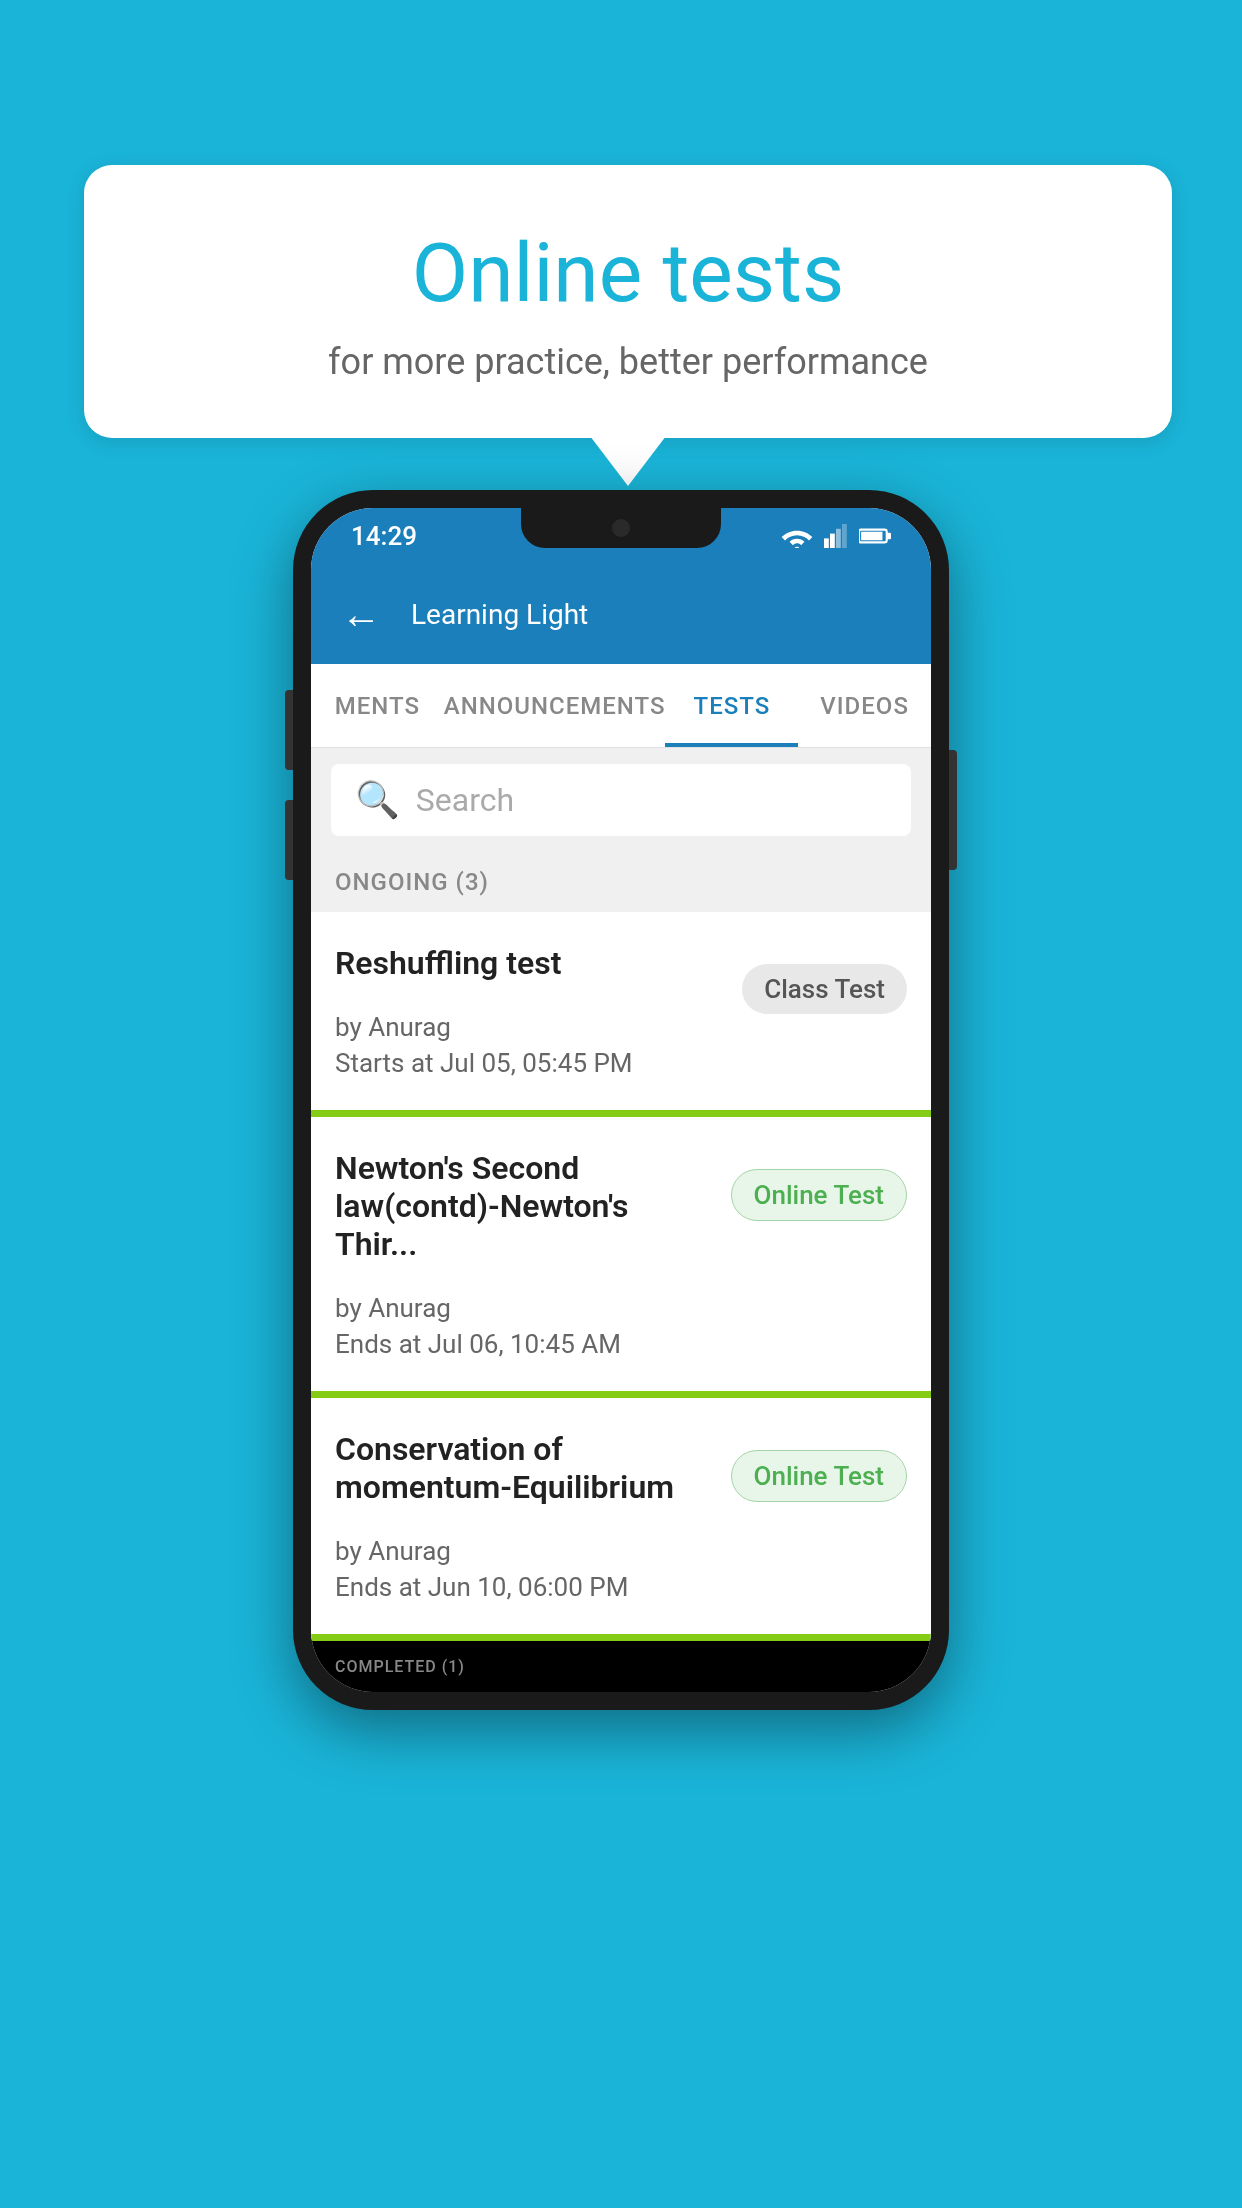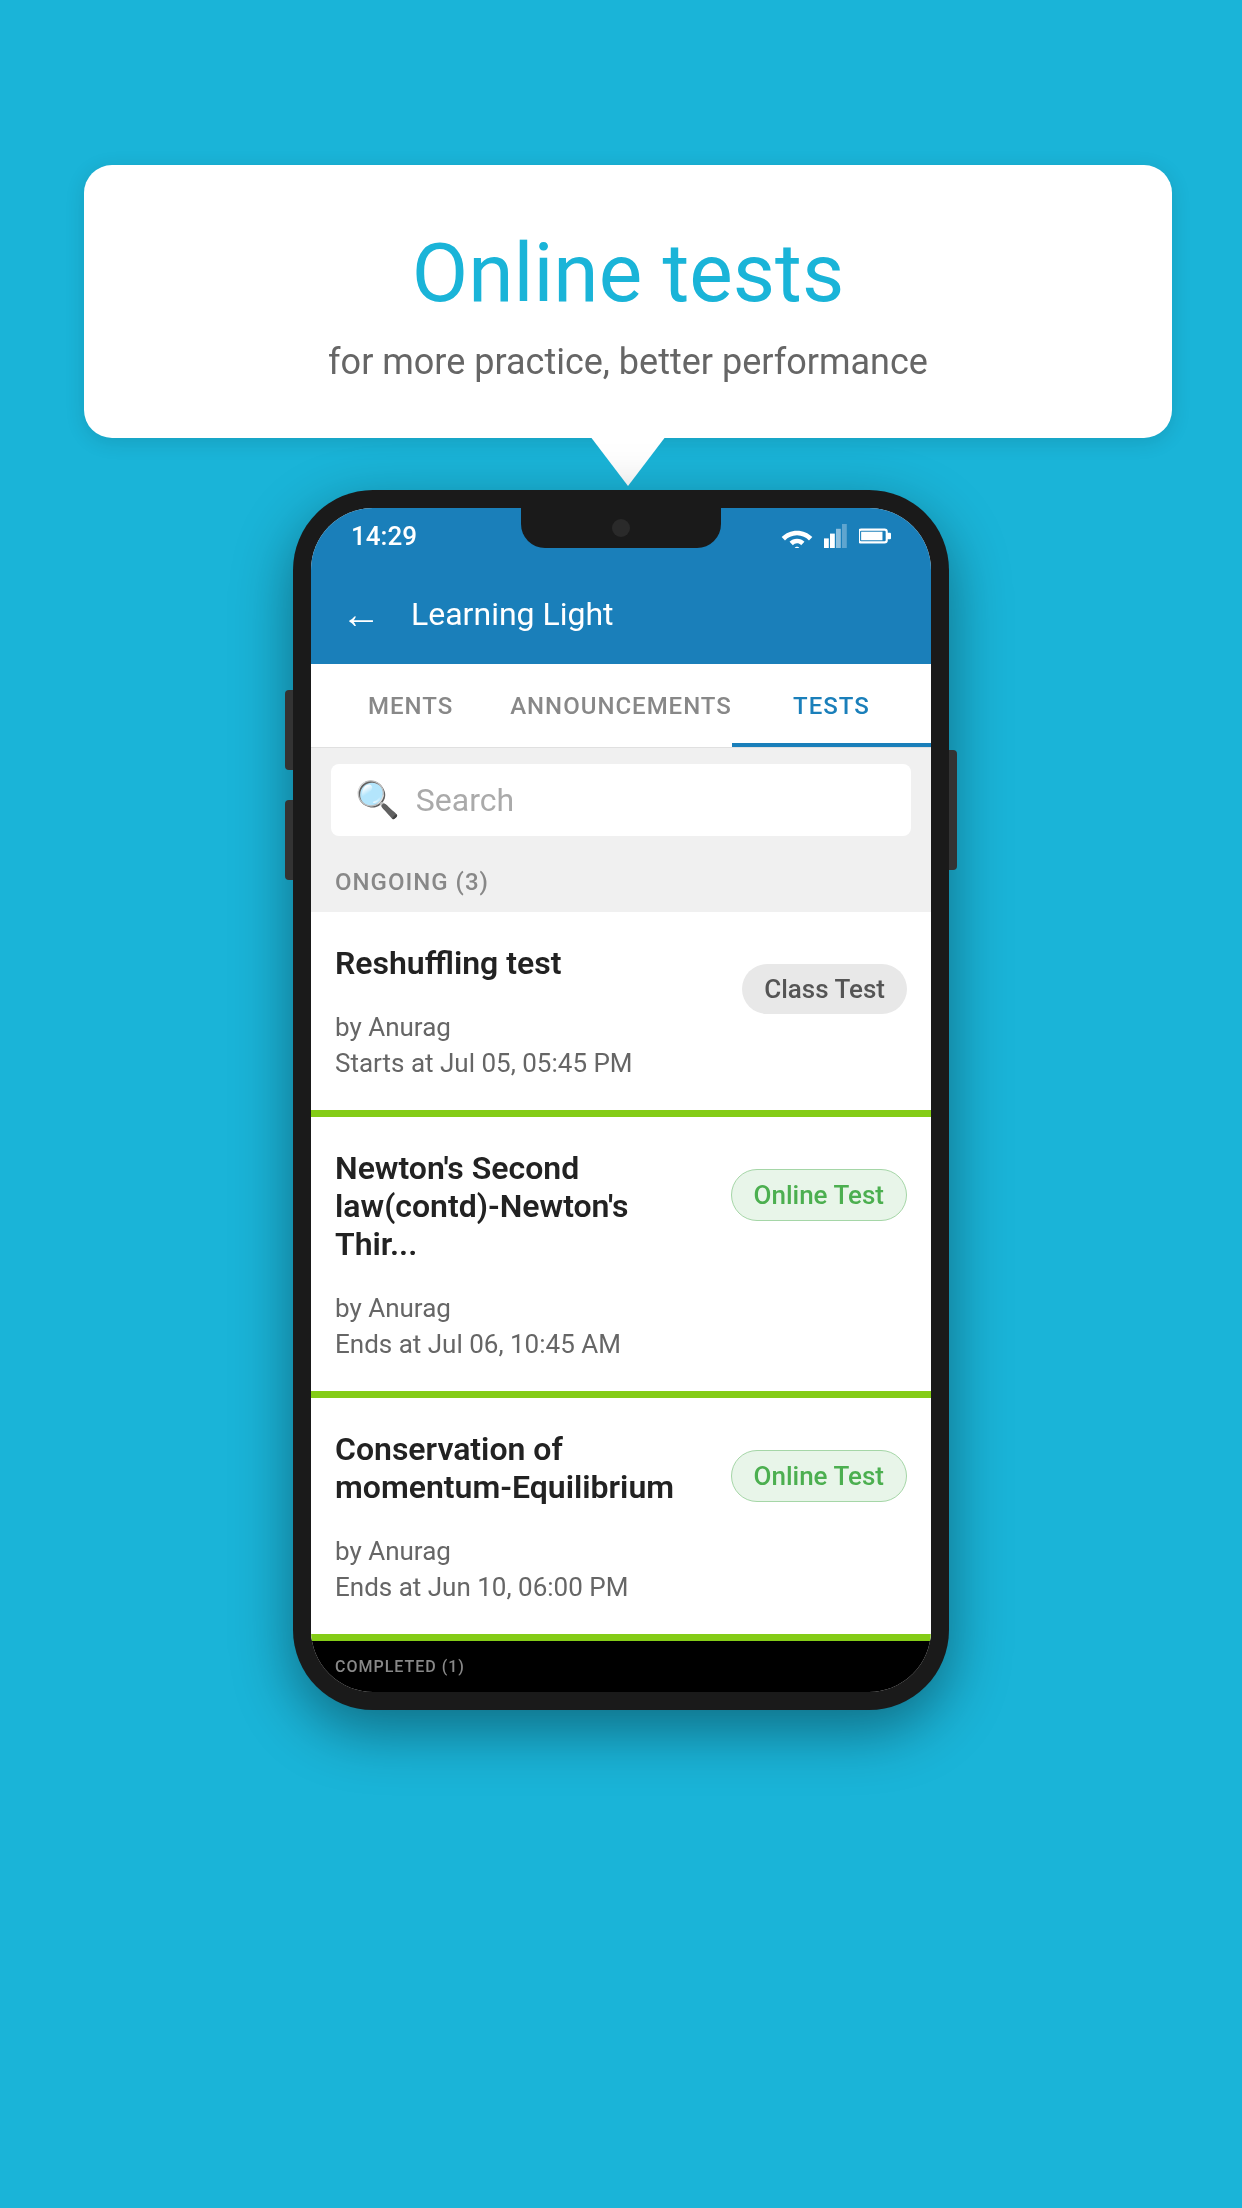--- a/index.html
+++ b/index.html
@@ -148,21 +148,21 @@
     }
 
     .back-arrow {
       color: white;
       font-size: 40px;
       cursor: pointer;
     }
 
     .app-title {
       color: white;
-      font-size: 32px;
+      font-size: 28px;
       font-weight: 400;
       text-align: right;
     }
 
     
     .tabs {
       background: white;
       display: flex;
       border-bottom: 1px solid #e0e0e0;
       height: 84px;
@@ -376,20 +376,23 @@
     <div class="tabs">
       <div class="tab">
         <span>MENTS</span>
       </div>
       <div class="tab">
         <span>ANNOUNCEMENTS</span>
       </div>
       <div class="tab active">
         <span>TESTS</span>
       </div>
+      <div class="tab">
+        <span>VIDEOS</span>
+      </div>
     </div>
 
     <div class="search-container">
       <div class="search-bar">
         <span class="search-icon-svg">🔍</span>
         <span class="search-placeholder">Search</span>
       </div>
     </div>
 
     <div class="section-header">ONGOING (3)</div>

